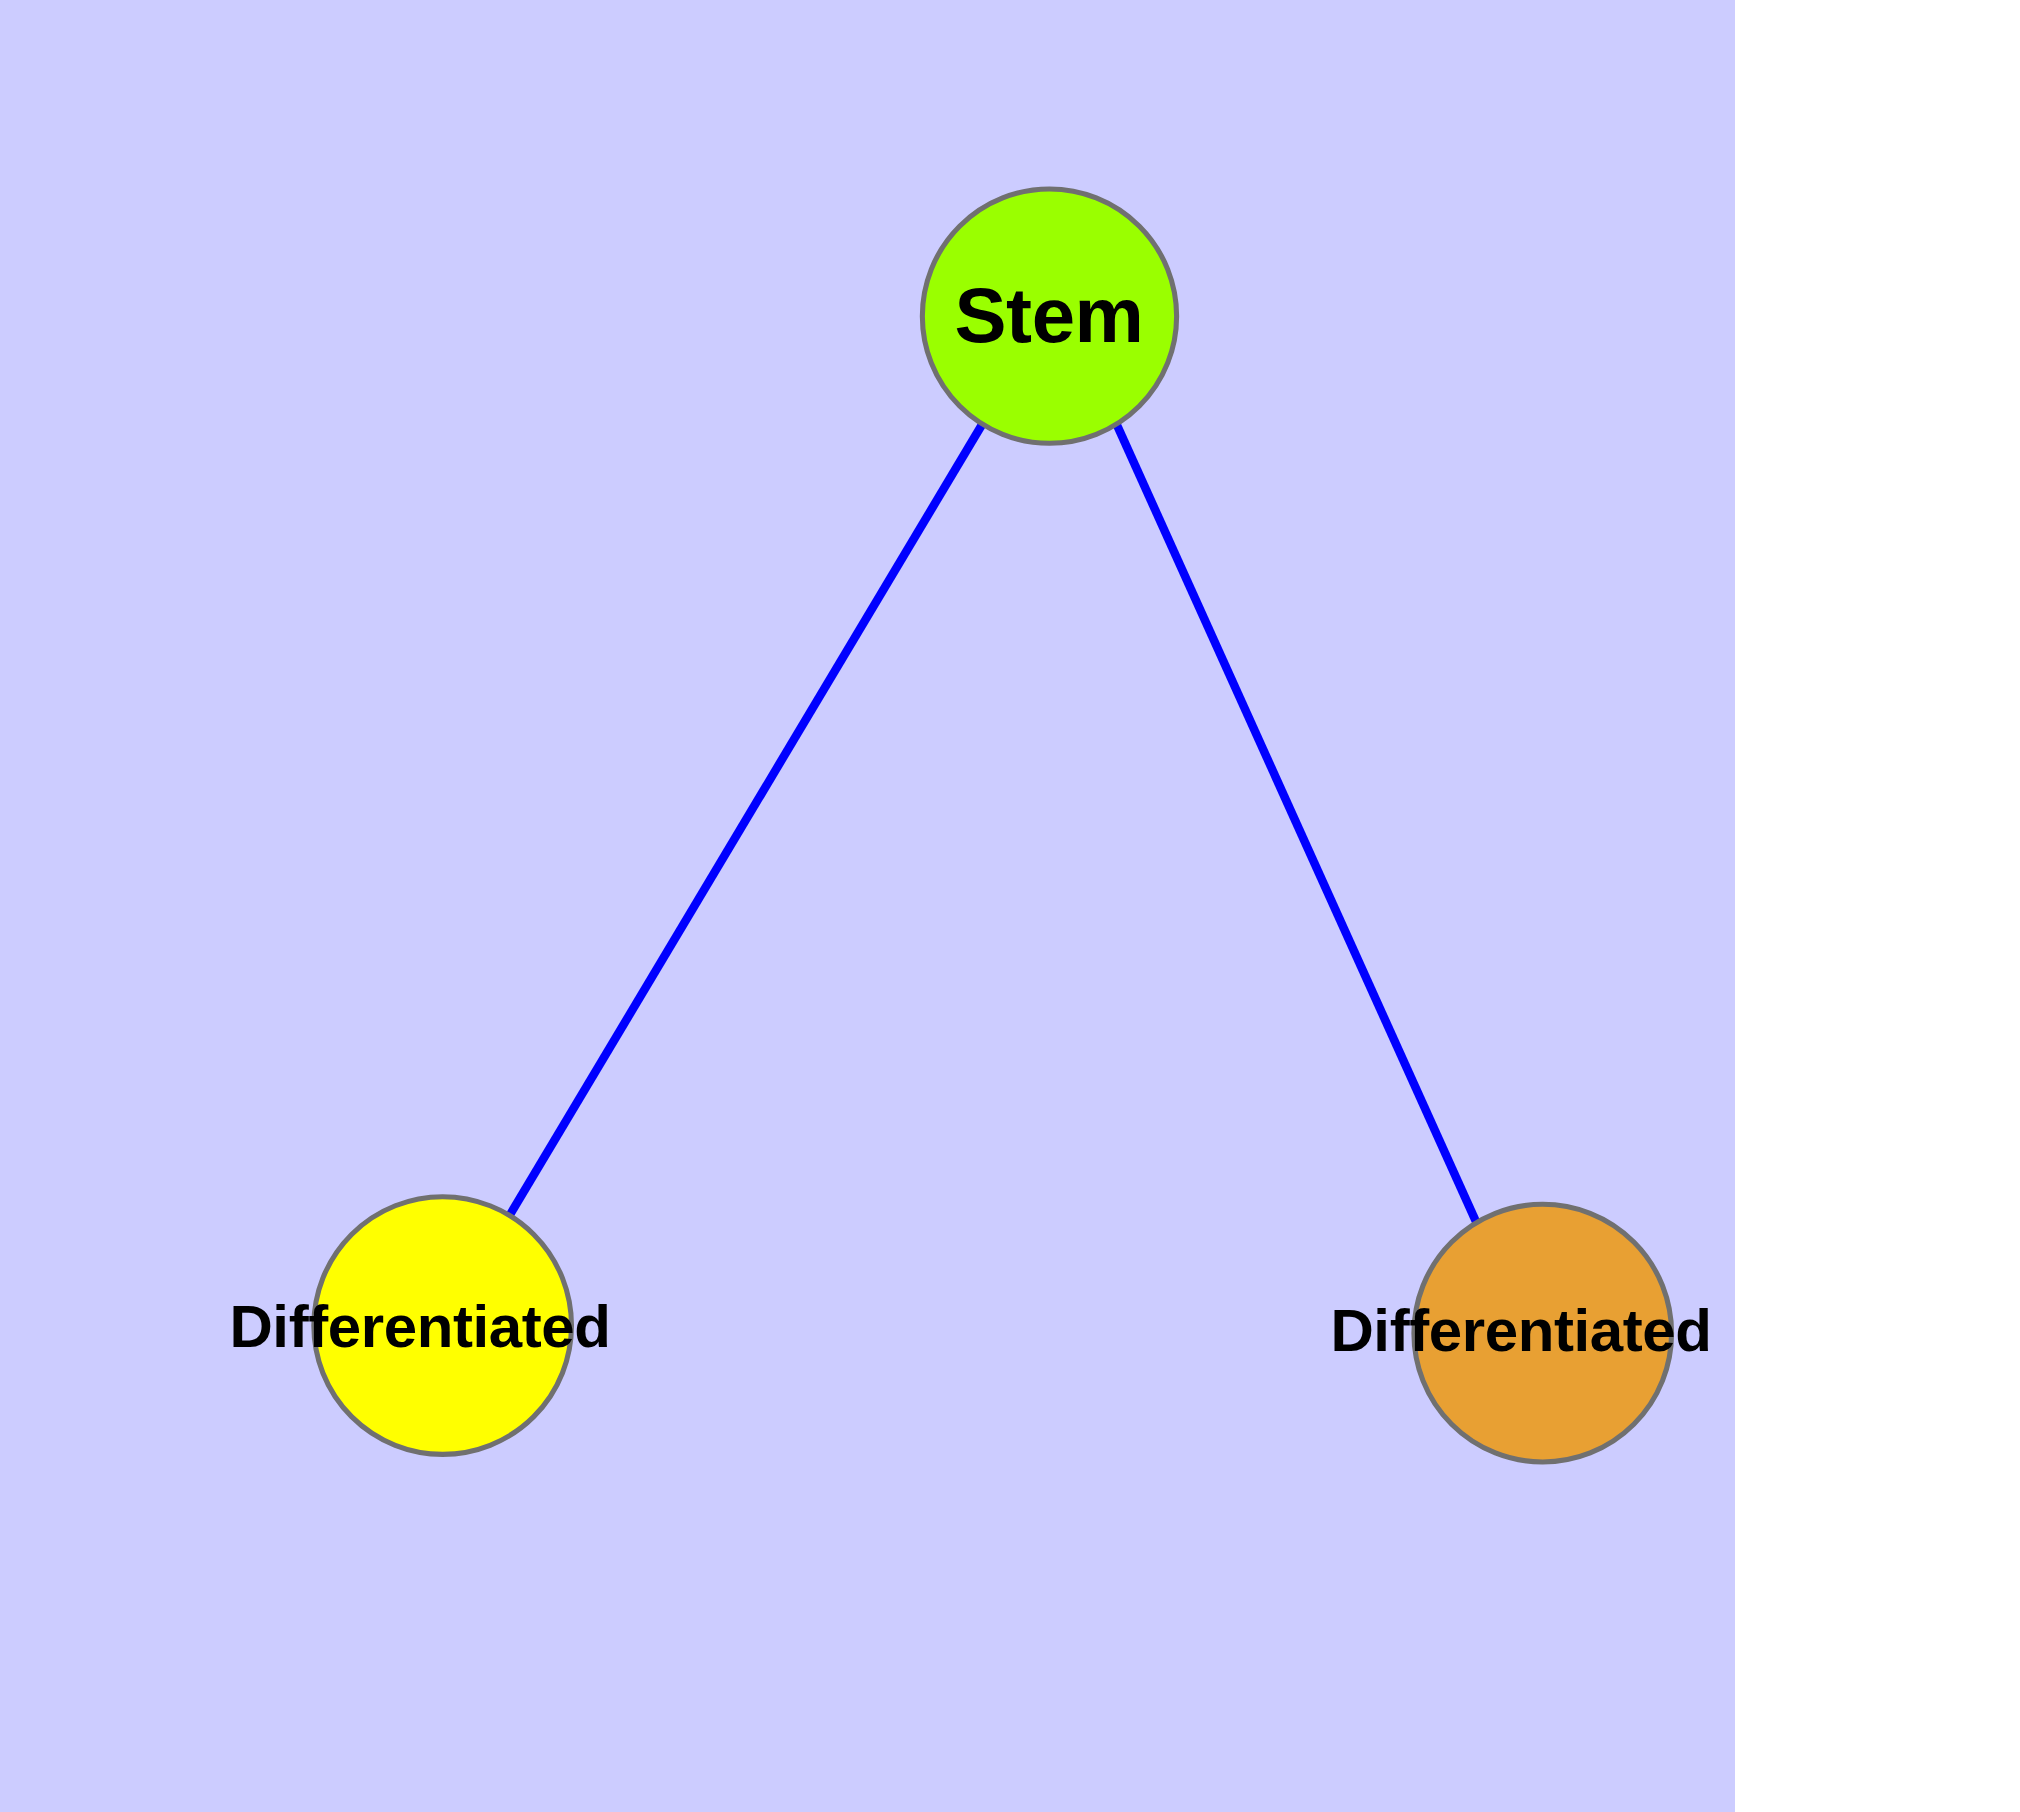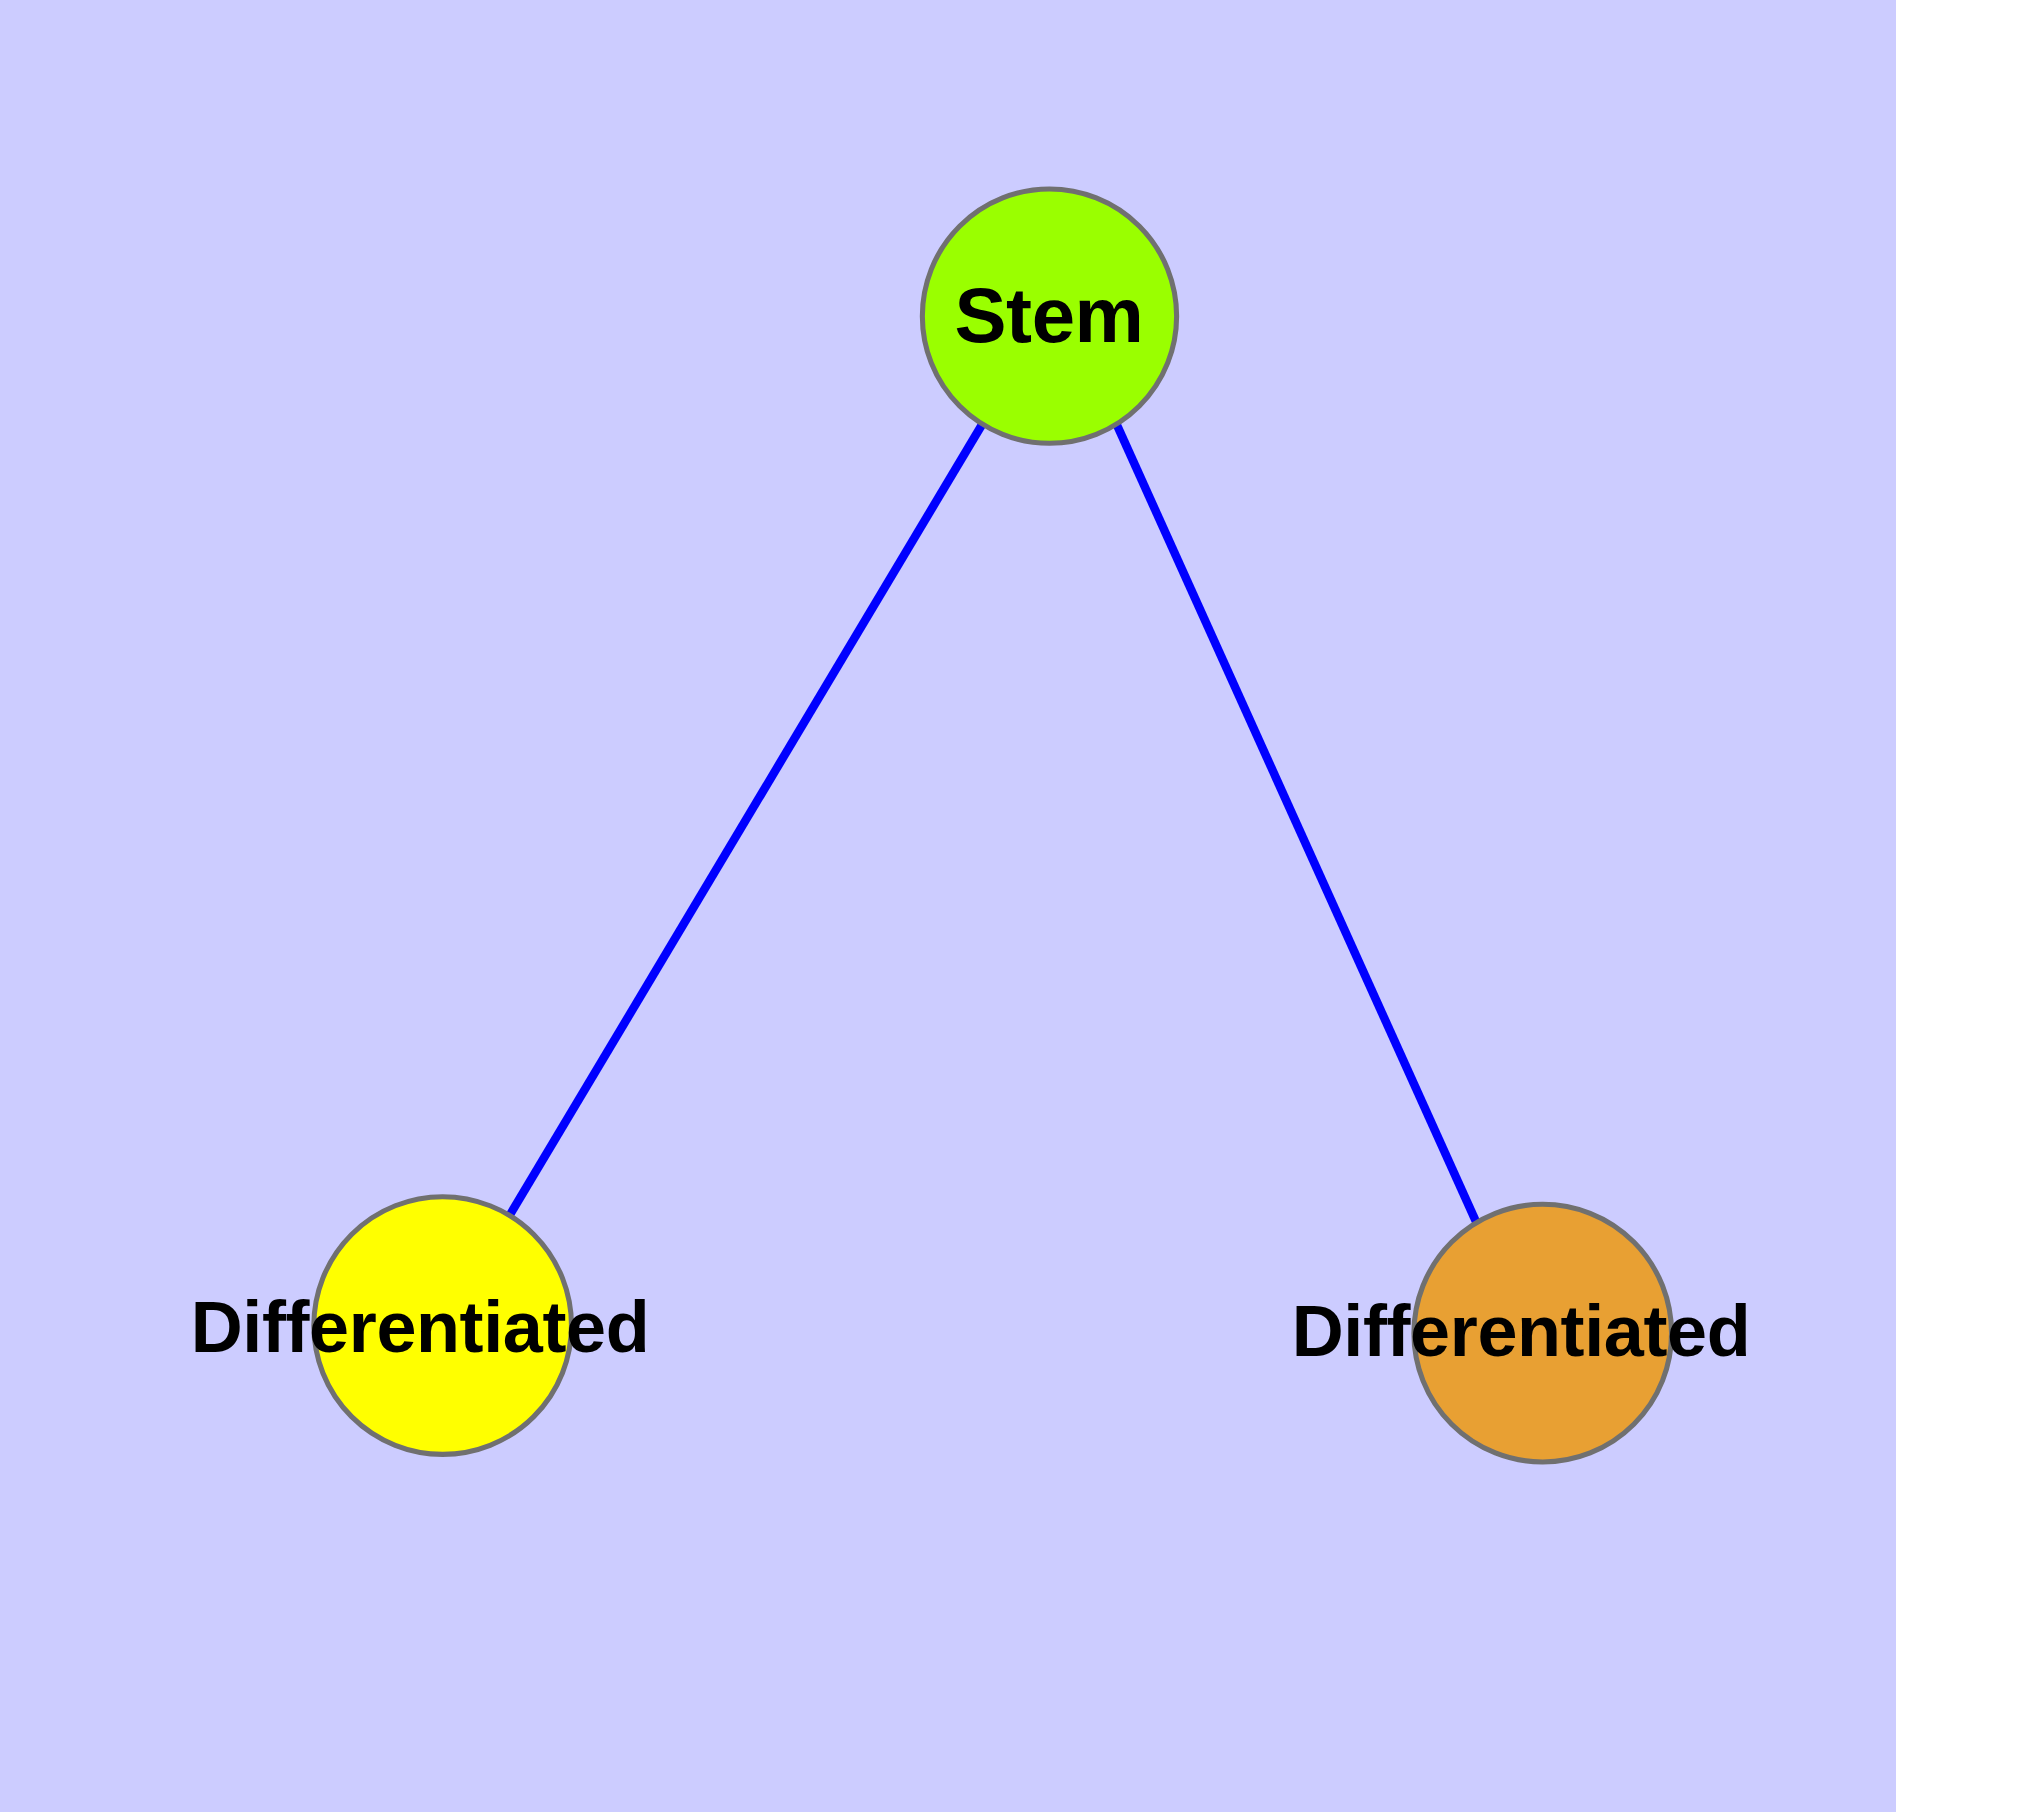--- a/index.html
+++ b/index.html
@@ -39,27 +39,27 @@
     white-space: pre;
     letter-spacing: -0.4px;
     pointer-events: none;
     transform: translate(-50%, -50%);
   }
   #label-stem {
     font-size: 78px;
   }
   #label-diff-a,
   #label-diff-b {
-    font-size: 72px;
+    font-size: 60px;
   }
 </style>
 </head>
 <body>
 
-<div id="stage" style="width: 1896px; height: 1812px; text-decoration: underline;">
+<div id="stage" style="width: 1735px; height: 1812px; text-decoration: underline;">
 
   <div id="canvas-bg" style="background: rgb(204, 204, 255); width: 2021px; height: 1812px;"></div>
 
   <svg id="graph-svg" viewBox="0 0 2384 2138" xmlns="http://www.w3.org/2000/svg" style="width: 2021px; height: 1812px;">
 
     <g>
       <line id="edge-0" x1="1159" y1="500" x2="601" y2="1434" stroke="#0000ff" stroke-width="10" stroke-linecap="butt"></line>
       <line id="edge-1" x1="1316" y1="498" x2="1742" y2="1443" stroke="#0000ff" stroke-width="10" stroke-linecap="butt"></line>
     </g>
 

